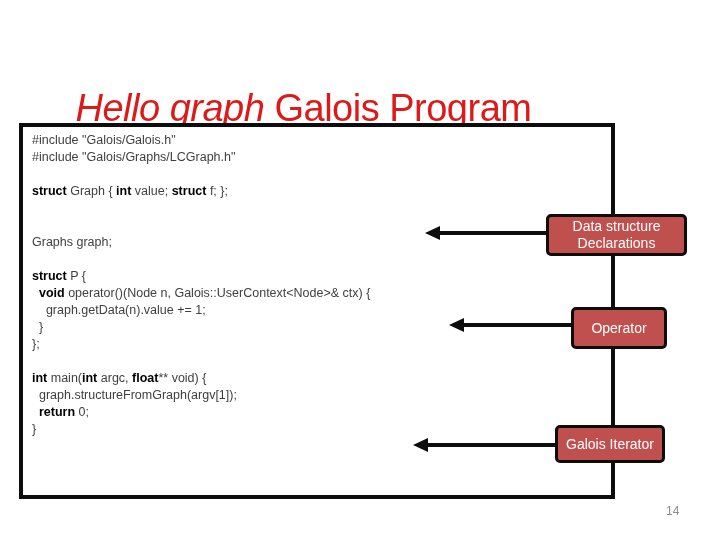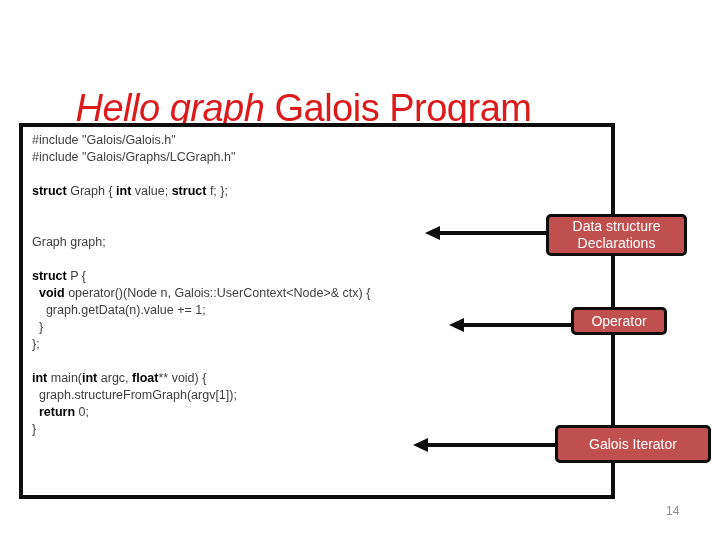--- a/index.html
+++ b/index.html
@@ -76,22 +76,22 @@
     font-size: 14px;
     line-height: 17px;
     text-align: center;
     display: flex;
     align-items: center;
     justify-content: center;
     box-sizing: border-box;
     padding: 2px 4px;
   }
   .callout-1 { left: 546px; top: 214px; width: 141px; height: 42px; }
-  .callout-2 { left: 571px; top: 307px; width: 96px;  height: 28px; }
-  .callout-3 { left: 555px; top: 425px; width: 156px; height: 38px; }
+  .callout-2 { left: 571px; top: 307px; width: 96px;  height: 42px; }
+  .callout-3 { left: 555px; top: 425px; width: 110px; height: 38px; }
 
   
   .arrow { position: absolute; z-index: 2; }
   .arrow .shaft {
     position: absolute;
     height: 4px;
     background: #0d0d0d;
   }
   .arrow .head {
     position: absolute;
@@ -127,21 +127,21 @@
   </div>
 
   <div class="code-panel">
     <div class="code" id="code-lines">
         <div class="code-line"><span>#include "Galois/Galois.h"</span></div>
         <div class="code-line"><span>#include "Galois/Graphs/LCGraph.h"</span></div>
         <div class="code-line">&nbsp;</div>
         <div class="code-line"><span class="kw">struct</span><span> Graph { </span><span class="kw">int</span><span> value; </span><span class="kw">struct</span><span> f; };</span></div>
         <div class="code-line">&nbsp;</div>
         <div class="code-line">&nbsp;</div>
-        <div class="code-line"><span>Graph graph;</span></div>
+        <div class="code-line"><span>Graphs graph;</span></div>
         <div class="code-line">&nbsp;</div>
         <div class="code-line"><span class="kw">struct</span><span> P {</span></div>
         <div class="code-line"><span>  </span><span class="kw">void</span><span> operator()(Node n, Galois::UserContext&lt;Node&gt;&amp; ctx) {</span></div>
         <div class="code-line"><span>    graph.getData(n).value += 1;</span></div>
         <div class="code-line"><span>  }</span></div>
         <div class="code-line"><span>};</span></div>
         <div class="code-line">&nbsp;</div>
         <div class="code-line"><span class="kw">int</span><span> main(</span><span class="kw">int</span><span> argc, </span><span class="kw">float</span><span>** void) {</span></div>
         <div class="code-line"><span>  graph.structureFromGraph(argv[1]);</span></div>
         <div class="code-line"><span>  </span><span class="kw">return</span><span> 0;</span></div>

